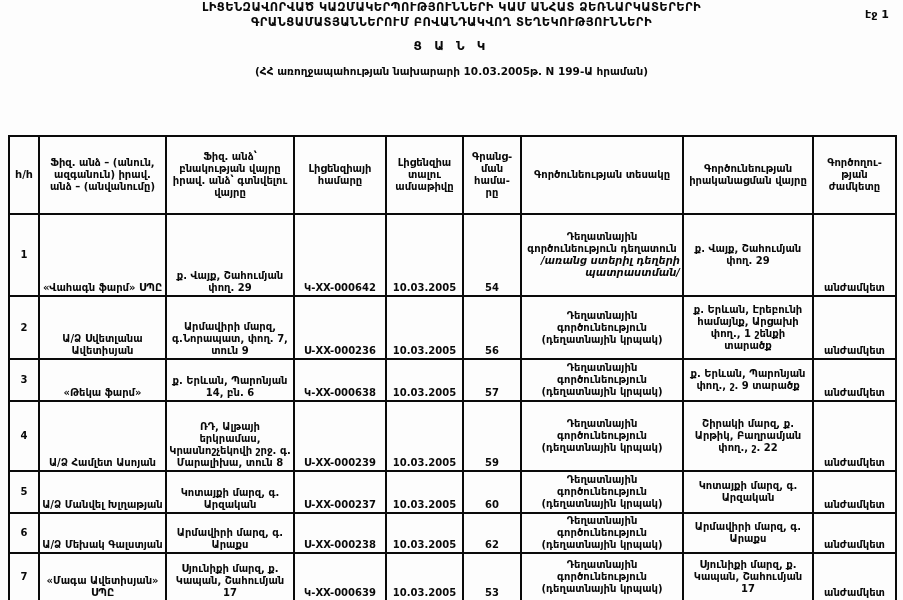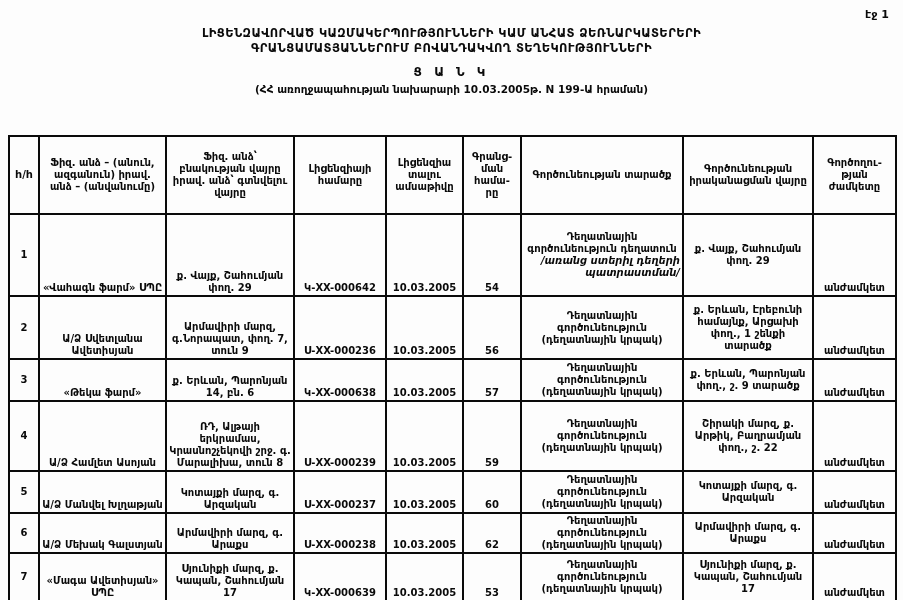--- a/index.html
+++ b/index.html
@@ -6,29 +6,29 @@
   html,body { width:903px; height:600px; background:#fdfdfd; overflow:hidden; }
   body {
     font-family:"DejaVu Sans", sans-serif;
     color:#0a0a0a;
     -webkit-font-smoothing:none;
   }
   .page-label {
     position:absolute; top:8px; right:14px;
     font-size:11px; font-weight:bold;padding-left:41px;
   }
-  .title-block { text-align:center; padding-top:26px; }
+  .title-block { text-align:center; }
   .title-line {
     font-size:11.5px; font-weight:bold; line-height:15px; letter-spacing:0.4px;
   }
   .cank {
     font-size:12px; font-weight:bold; margin-top:9px; letter-spacing:4px;
   }
   .subtitle {
-    font-size:10.5px; font-weight:bold; margin-top:4px;
+    font-size:10.5px; font-weight:bold; margin-top:12px;
   }
   table.register {
     position:absolute; left:8px; top:135px;
     border-collapse:collapse; table-layout:fixed;
     width:889px;
   }
   table.register th, table.register td {
     border:2px solid #0a0a0a;
     font-size:10px; font-weight:bold;
     text-align:center; padding:1px 2px;
@@ -65,21 +65,21 @@
       <col style="width:83px">
   </colgroup>
   <thead>
     <tr style="height:78px">
       <th>h/h</th>
       <th class="h-left">Ֆիզ. անձ – (անուն, ազգանուն) իրավ. անձ – (անվանումը)</th>
       <th>Ֆիզ. անձ՝ բնակության վայրը իրավ. անձ՝ գտնվելու վայրը</th>
       <th>Լիցենզիայի համարը</th>
       <th>Լիցենզիա տալու ամսաթիվը</th>
       <th>Գրանց- ման համա- րը</th>
-      <th>Գործունեության տարածք</th>
+      <th>Գործունեության տեսակը</th>
       <th>Գործունեության իրականացման վայրը</th>
       <th>Գործողու- թյան ժամկետը</th>
     </tr>
   </thead>
   <tbody>
     <tr style="height:82px">
       <td class="va-m">1</td>
       <td class="va-b">«Վահագն ֆարմ» ՍՊԸ</td>
       <td class="va-b">ք. Վայք, Շահումյան փող. 29</td>
       <td class="va-b">Կ-XX-000642</td>

